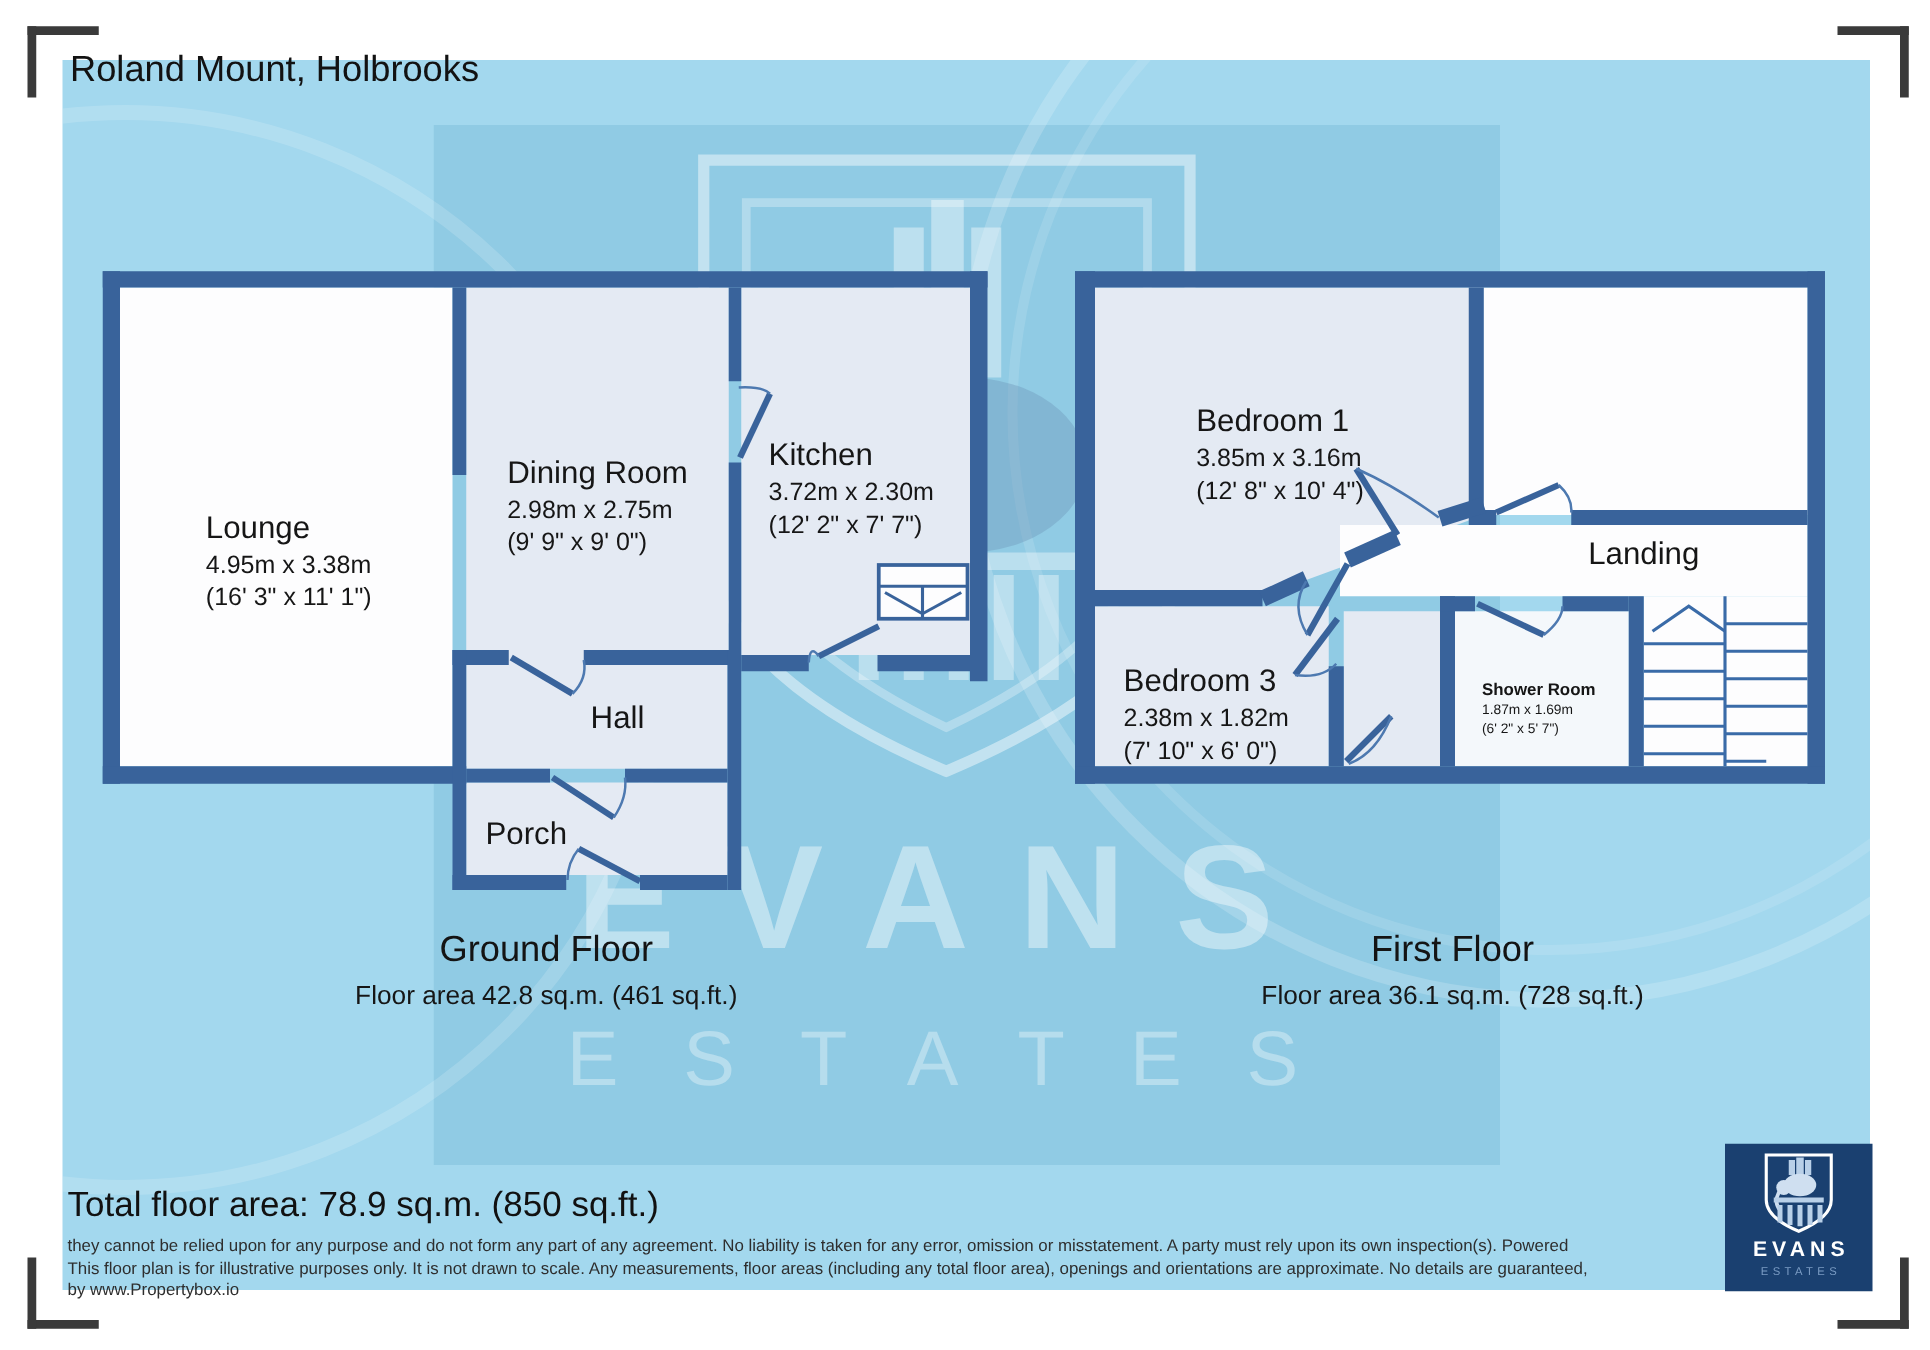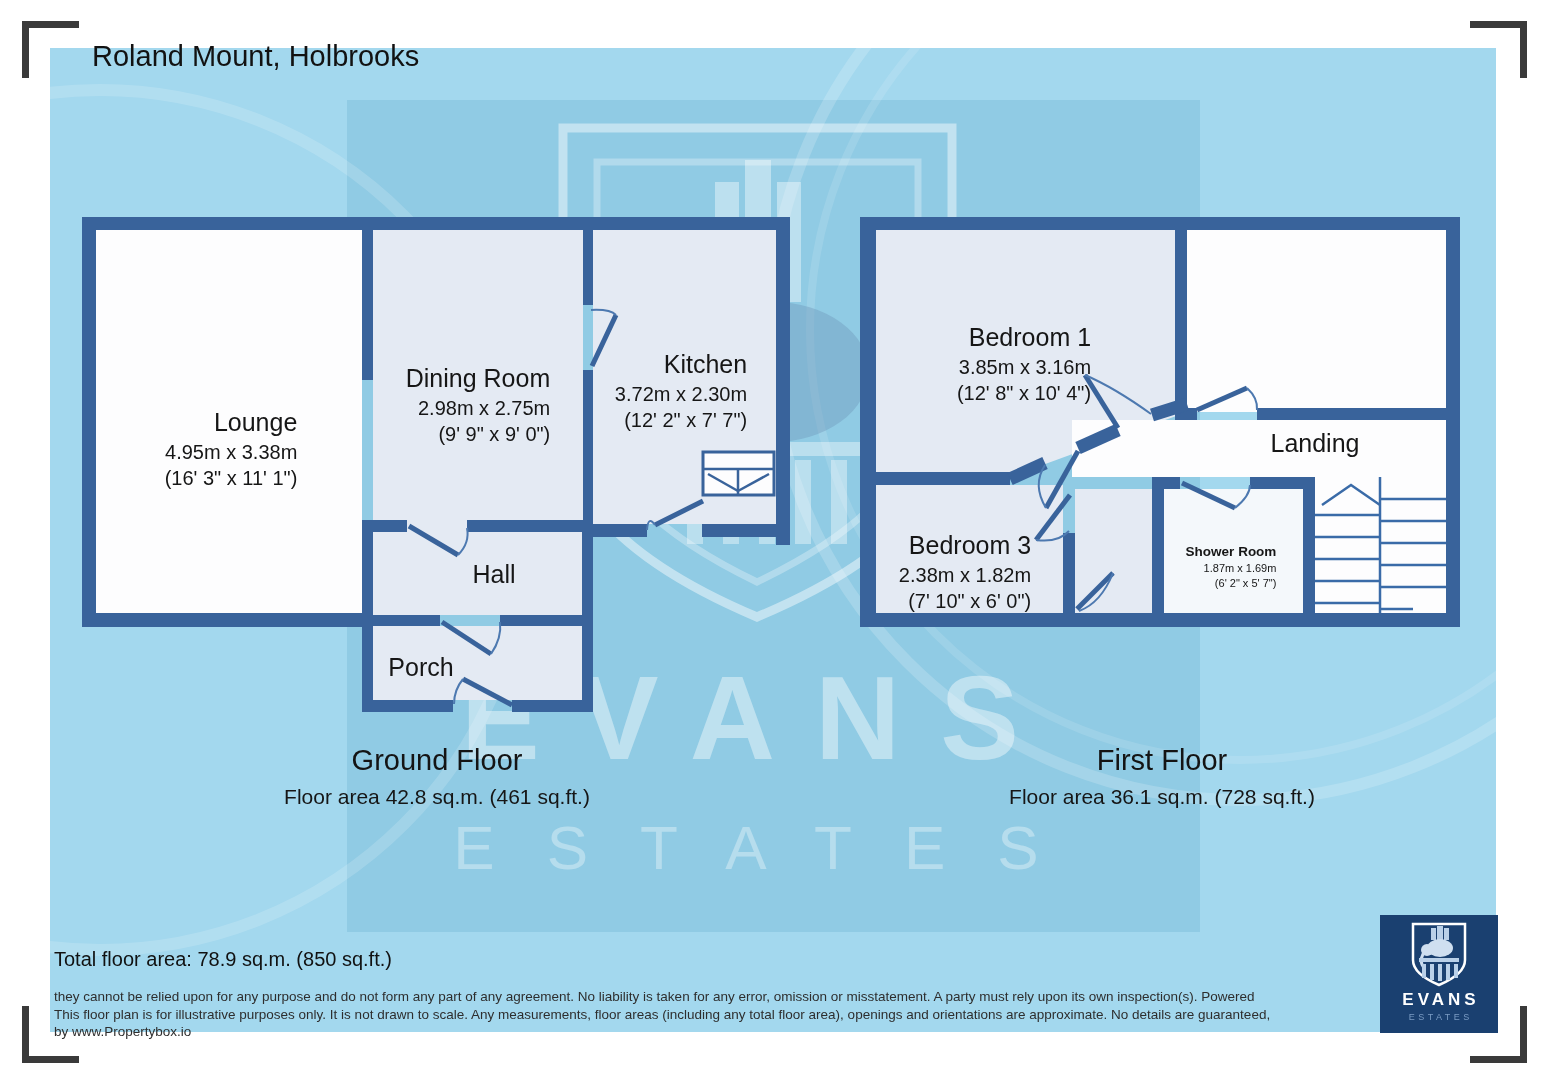--- a/index.html
+++ b/index.html
@@ -12,35 +12,35 @@
   .crop.bl{left:22px;top:1006px;border-width:0 0 7px 7px;}
   .crop.br{left:1470px;top:1006px;border-width:0 7px 7px 0;}
   
   .canvas{position:absolute;left:50px;top:48px;width:1446px;height:984px;background:#a3d8ee;overflow:hidden;}
   .panel{position:absolute;left:297px;top:52px;width:853px;height:832px;background:#90cbe4;}
   .wm-word1{position:absolute;left:710px;top:602px;transform:translateX(-50%);
             font-size:118px;font-weight:700;letter-spacing:40px;color:rgba(255,255,255,0.42);white-space:nowrap;}
   .wm-word2{position:absolute;left:722px;top:764px;transform:translateX(-50%);
             font-size:62px;font-weight:400;letter-spacing:52px;color:rgba(255,255,255,0.34);white-space:nowrap;}
   
-  .title{position:absolute;left:56px;top:40px;font-size:29px;color:#121212;margin-left:36px;}
+  .title{position:absolute;left:56px;top:40px;font-size:29px;color:#121212;}
   
   .plan{position:absolute;}
   .plan.ground{left:82px;top:213px;}
   .plan.first{left:860px;top:213px;}
   
-  .room-label{position:absolute;transform:translateX(-50%);text-align:right;color:#161616;line-height:1.3;white-space:nowrap;}
+  .room-label{position:absolute;transform:translateX(-50%);text-align:left;color:#161616;line-height:1.3;white-space:nowrap;}
   .room-label .rn{font-size:25px;}
   .room-label .rd{font-size:20px;}
   .room-label-sm .rn{font-size:13.5px;font-weight:600;}
   .room-label-sm .rd{font-size:11px;line-height:1.45;}
   .floor-caption{position:absolute;transform:translateX(-50%);font-size:29px;color:#141414;white-space:nowrap;}
   .floor-area{position:absolute;transform:translateX(-50%);font-size:21px;color:#161616;white-space:nowrap;}
   
-  .total{position:absolute;left:54px;top:948px;font-size:20px;color:#111;}
+  .total{position:absolute;left:54px;top:948px;font-size:28px;color:#111;}
   .disclaimer{position:absolute;left:54px;top:988px;width:1280px;font-size:13.5px;line-height:17.5px;color:#2e2e2e;}
   
   .logo{position:absolute;left:1380px;top:915px;width:118px;height:118px;background:#1a4070;
         display:flex;flex-direction:column;align-items:center;}
   .logo .lg-name{color:#ffffff;font-size:17px;font-weight:700;letter-spacing:4px;margin-top:2px;text-indent:4px;}
   .logo .lg-sub{color:#7b9cc4;font-size:9px;letter-spacing:3.5px;margin-top:2px;text-indent:3.5px;}
 </style>
 </head>
 <body>
 

